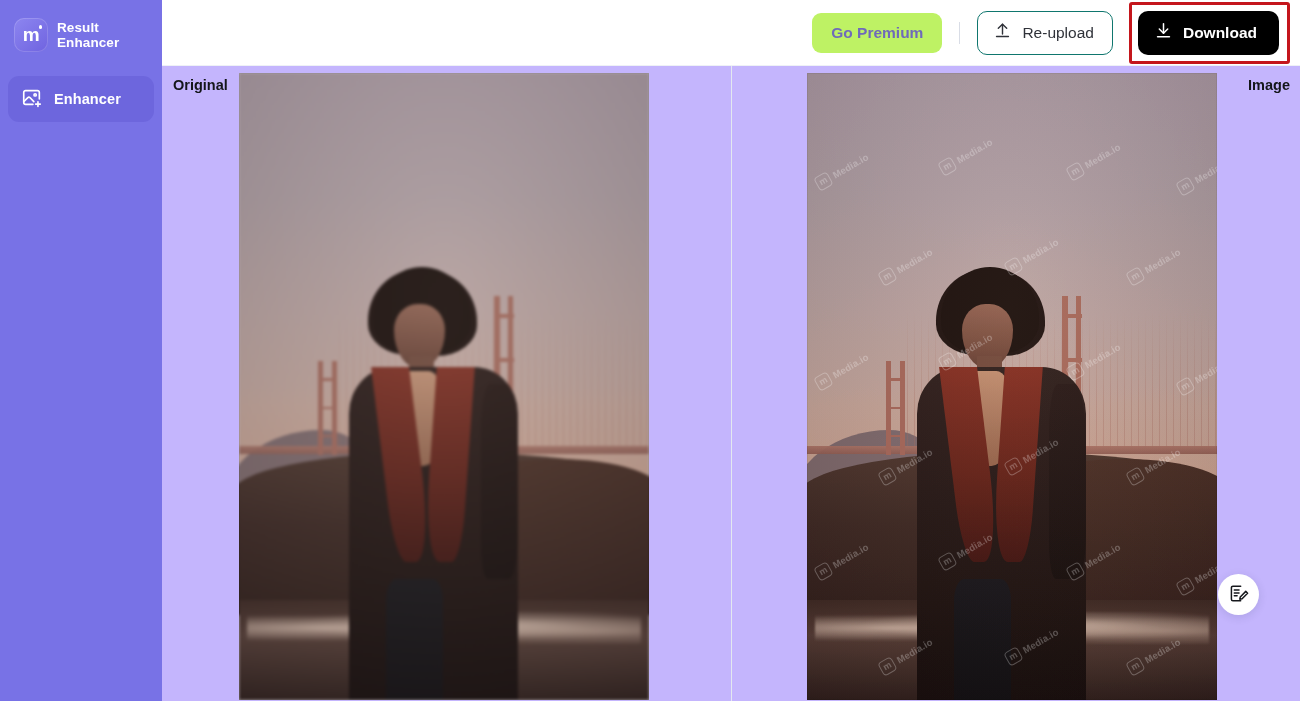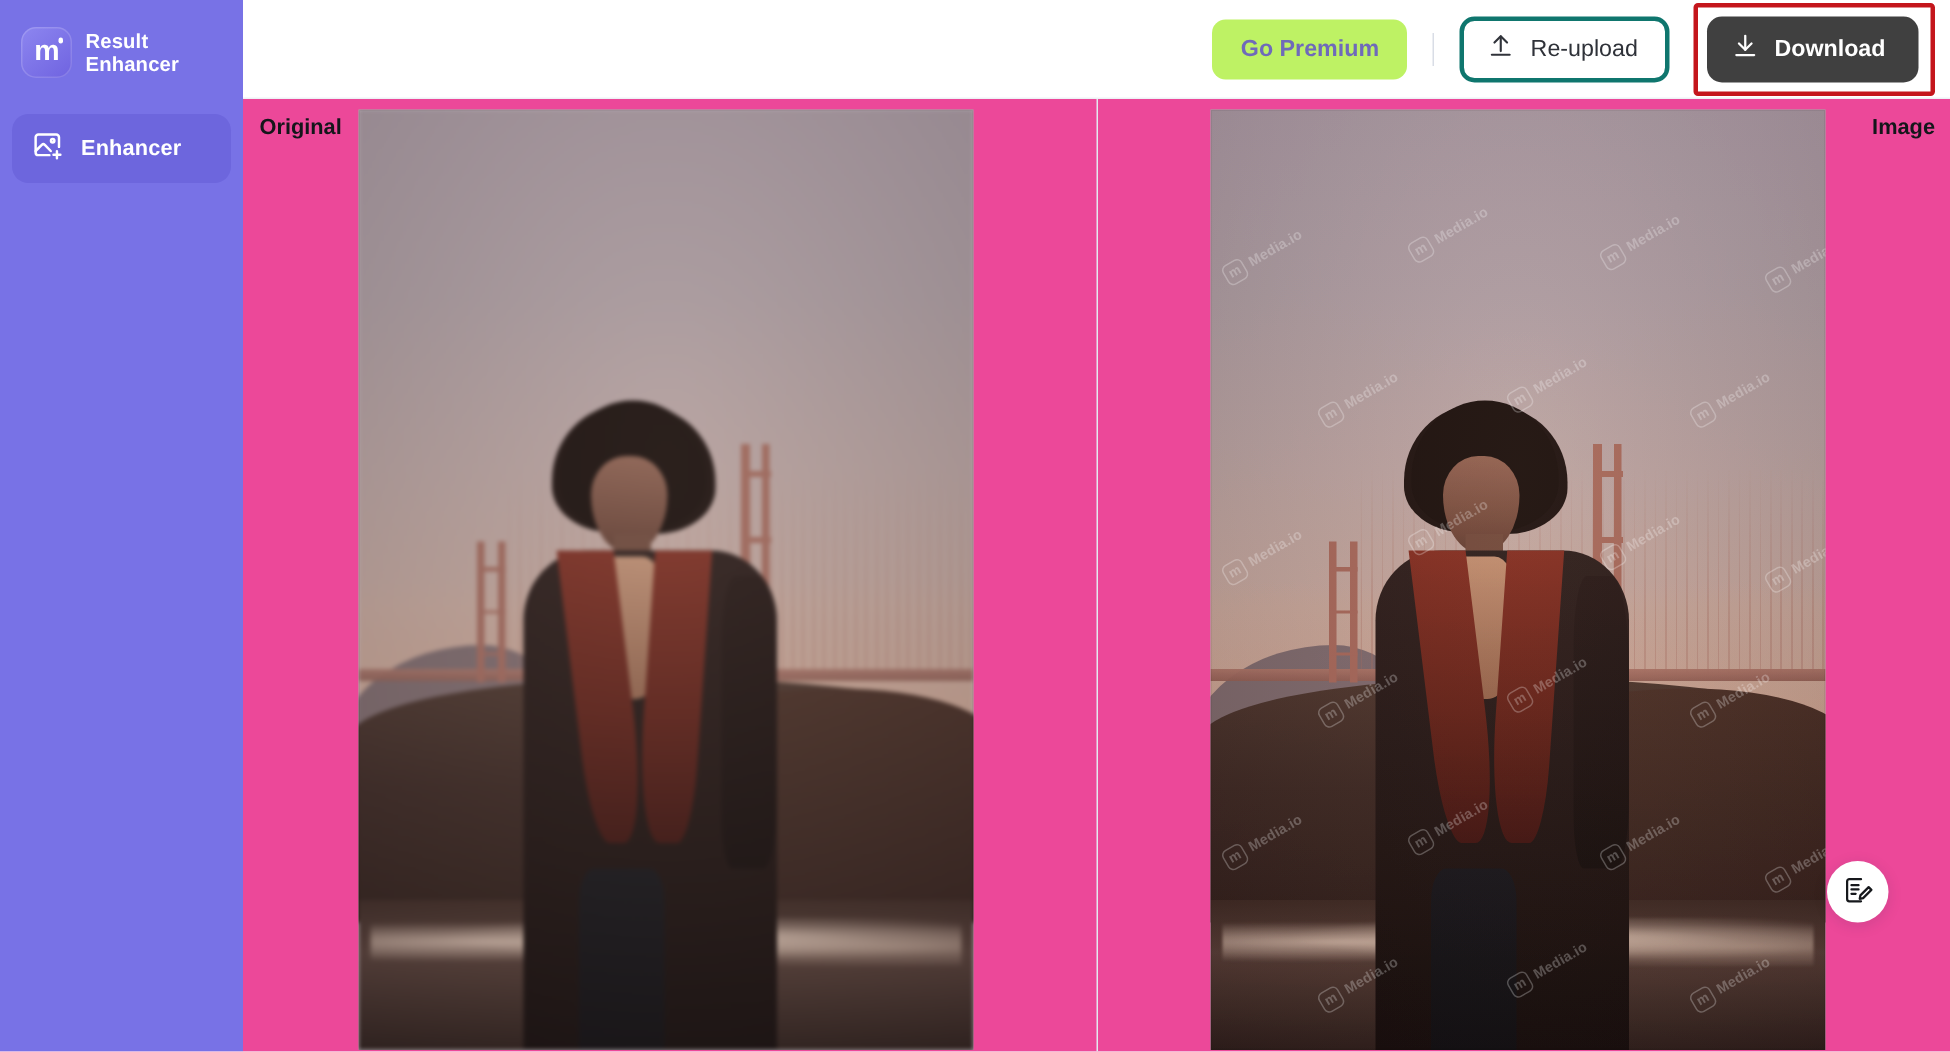--- a/index.html
+++ b/index.html
@@ -65,38 +65,38 @@
   }
   .btn { font-family:"Liberation Sans", sans-serif; border:none; cursor:pointer; white-space:nowrap; }
   #go-premium {
     height:40px; padding:0 19px; border-radius:9px;
     background:#bef264; color:#6f6aba;
     font-size:15.5px; font-weight:700;
   }
   .vsep { width:1px; height:22px; background:#d9dde6; margin:0 17px; }
   #reupload {
     height:44px; padding:0 18px 0 15px; border-radius:10px;
-    background:#fff; border:3px solid #0f766e; color:#2f3239;
+    background:#fff; border:1px solid #0f766e; color:#2f3239;
     font-size:15.5px; font-weight:400;
     display:flex; align-items:center; gap:10px;
   }
   #download-wrap { position:relative; margin-left:16px; padding:9px 11px 9px 9px; }
   #download-wrap::after{
     content:""; position:absolute; inset:0;
     border:3px solid #c4161c; border-radius:3px; pointer-events:none;
   }
   #download {
     height:44px; padding:0 22px 0 16px; border-radius:10px;
-    background:#404040; color:#fff;
+    background:#000000; color:#fff;
     font-size:15.5px; font-weight:700;
     display:flex; align-items:center; gap:10px;
   }
 
   
-  #canvas { position:absolute; top:66px; left:0; right:0; bottom:0; background:#ec4899; }
+  #canvas { position:absolute; top:66px; left:0; right:0; bottom:0; background:#c4b5fd; }
   #divider { position:absolute; top:0; bottom:0; left:569px; width:1px; background:#e3e8ef; }
 
   .panel-label { position:absolute; font-size:14.5px; font-weight:700; color:#14161a; }
   #label-original { left:11px; top:11px; }
   #label-result { right:10px; top:11px; }
 
   .photo-frame { position:absolute; top:7px; width:410px; height:627px; overflow:hidden; background:#b3aab0; }
   #photo-original { left:77px; }
   #photo-result  { left:645px; }
   .photo-frame::after{ content:""; position:absolute; inset:0; box-shadow: inset 0 0 0 1px rgba(0,0,0,.06);}

